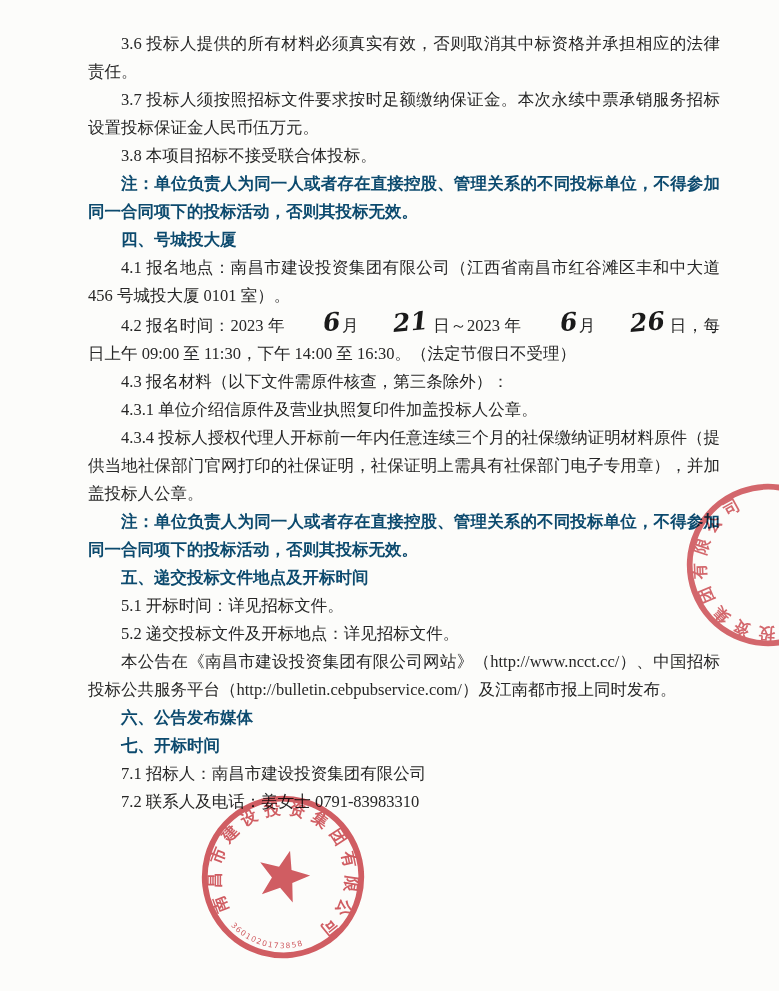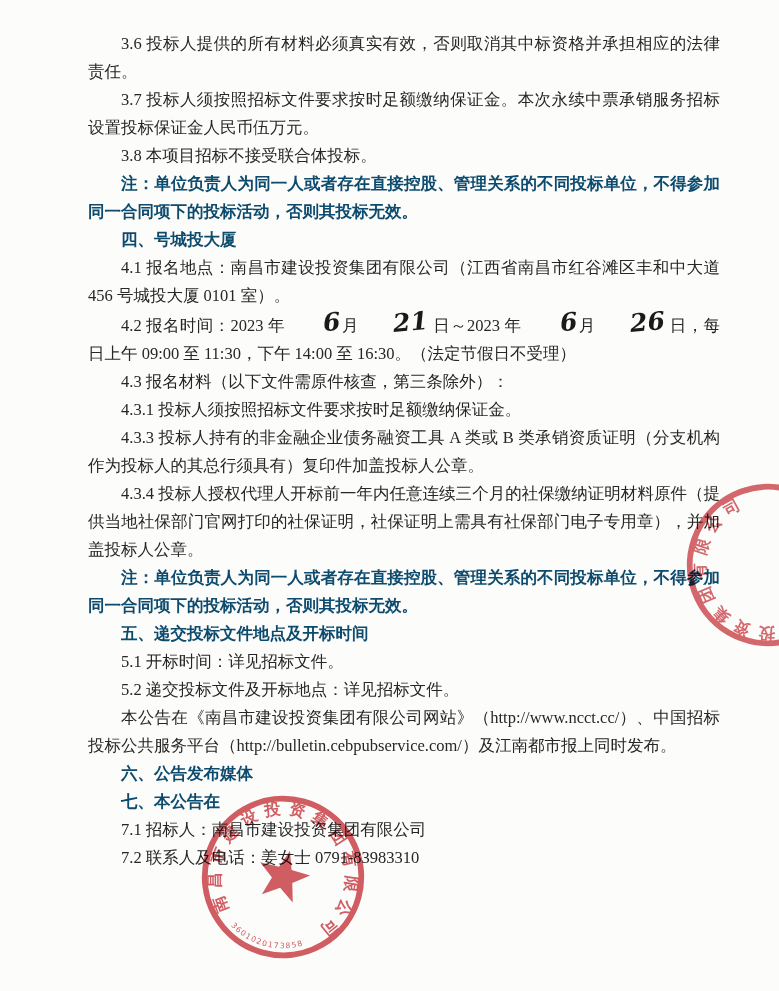--- a/index.html
+++ b/index.html
@@ -40,30 +40,29 @@
 
   <div class="content" id="content">
       <p class="para body"><span>3.6 投标人提供的所有材料必须真实有效，否则取消其中标资格并承担相应的法律责任。</span></p>
       <p class="para body"><span>3.7 投标人须按照招标文件要求按时足额缴纳保证金。本次永续中票承销服务招标设置投标保证金人民币伍万元。</span></p>
       <p class="para body"><span>3.8 本项目招标不接受联合体投标。</span></p>
       <p class="para note"><span>注：单位负责人为同一人或者存在直接控股、管理关系的不同投标单位，不得参加同一合同项下的投标活动，否则其投标无效。</span></p>
       <p class="para heading"><span>四、号城投大厦</span></p>
       <p class="para body"><span>4.1 报名地点：南昌市建设投资集团有限公司（江西省南昌市红谷滩区丰和中大道 456 号城投大厦 0101 室）。</span></p>
       <p class="para body"><span>4.2 报名时间：2023 年 </span><span class="hand">6</span><span>月</span><span class="hand">21</span><span> 日～2023 年 </span><span class="hand">6</span><span>月</span><span class="hand">26</span><span> 日，每日上午 09:00 至 11:30，下午 14:00 至 16:30。（法定节假日不受理）</span></p>
       <p class="para body"><span>4.3  报名材料（以下文件需原件核查，第三条除外）：</span></p>
-      <p class="para body"><span>4.3.1 投标人须按照招标文件要求按时足额缴纳保证金。</span></p>
-      <p class="para body"><span>4.3.3  投标人持有的非金融企业债务融资工具 A 类或 B 类承销资质证明（分支机构作为投标人的其总行须具有）复印件加盖投标人公章。</span></p>
+      <p class="para body"><span>4.3.1 单位介绍信原件及营业执照复印件加盖投标人公章。</span></p>
       <p class="para body"><span>4.3.4  投标人授权代理人开标前一年内任意连续三个月的社保缴纳证明材料原件（提供当地社保部门官网打印的社保证明，社保证明上需具有社保部门电子专用章），并加盖投标人公章。</span></p>
       <p class="para note"><span>注：单位负责人为同一人或者存在直接控股、管理关系的不同投标单位，不得参加同一合同项下的投标活动，否则其投标无效。</span></p>
       <p class="para heading"><span>五、递交投标文件地点及开标时间</span></p>
       <p class="para body"><span>5.1 开标时间：详见招标文件。</span></p>
       <p class="para body"><span>5.2 递交投标文件及开标地点：详见招标文件。</span></p>
       <p class="para body"><span>本公告在《南昌市建设投资集团有限公司网站》（http://www.ncct.cc/）、中国招标投标公共服务平台（http://bulletin.cebpubservice.com/）及江南都市报上同时发布。</span></p>
       <p class="para heading"><span>六、公告发布媒体</span></p>
-      <p class="para heading"><span>七、本公告在</span></p>
+      <p class="para heading"><span>七、开标时间</span></p>
       <p class="para body"><span>7.1 招标人：南昌市建设投资集团有限公司</span></p>
       <p class="para body"><span>7.2 联系人及电话：姜女士 0791-83983310</span></p>
     </div>
 
   <div class="seal seal-bottom">
     <svg viewBox="0 0 200 200" xmlns="http://www.w3.org/2000/svg">
       <circle class="seal-ring" cx="100" cy="100" r="92" fill="none" stroke-width="7" stroke="#c8353d"></circle>
       <polygon class="seal-star" points="100,68 107.6,89.5 130.4,90.1 112.4,104 118.8,125.9 100,113 81.2,125.9 87.6,104 69.6,90.1 92.4,89.5" fill="#c8353d"></polygon>
       <path id="arcName1" d="M 63 164.1 A 74 74 0 1 1 137 164.1" fill="none"></path>
       <text class="seal-name" font-size="19" font-weight="bold" letter-spacing="8" text-anchor="middle" font-family="Liberation Serif, DejaVu Serif, serif" fill="#c8353d">

